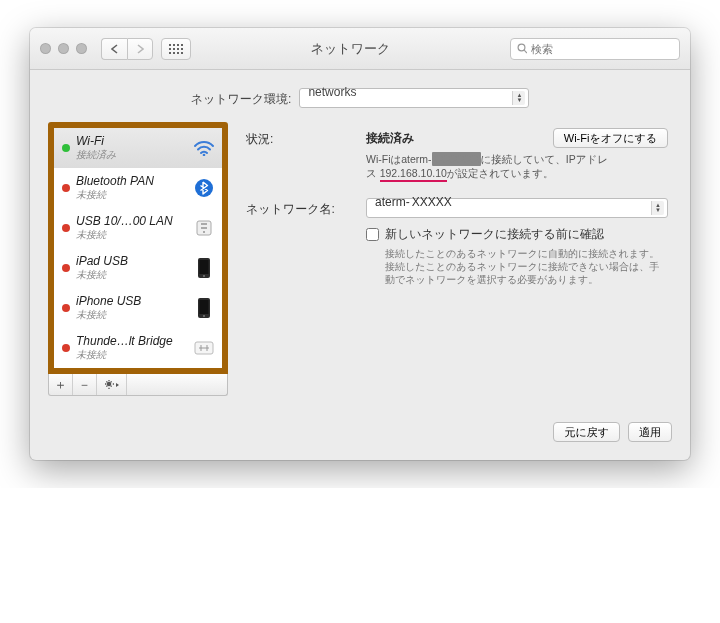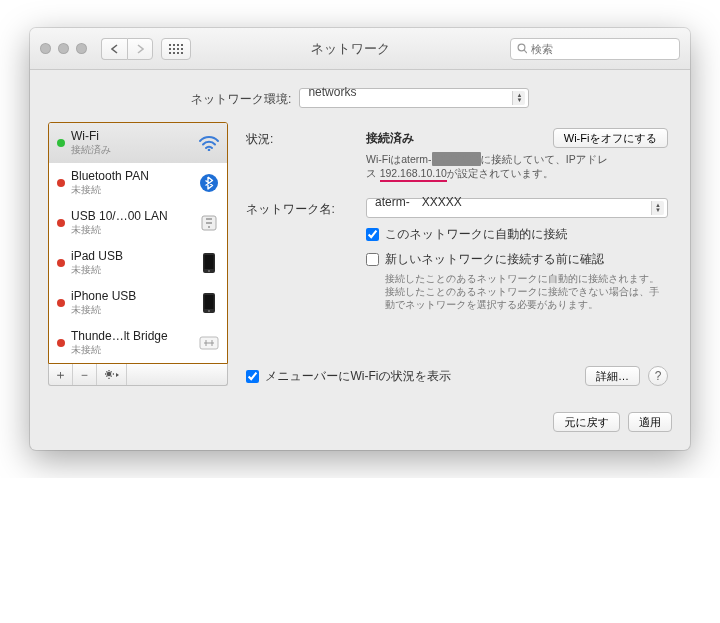--- a/index.html
+++ b/index.html
@@ -14,21 +14,21 @@
 .segbtn:last-child { border-radius: 0 4px 4px 0; }
 .gridbtn { width: 30px; height: 22px; border-radius: 4px; background: linear-gradient(#fdfdfd,#f1f1f1); border: 1px solid #c5c5c5; display:flex; align-items:center; justify-content:center; color:#636363; }
 .tcenter { flex: 1; text-align: center; font-size: 13px; color: #4a4a4a; }
 .search { width: 170px; height: 22px; border: 1px solid #c5c5c5; border-radius: 4px; background: #fff; display: flex; align-items: center; padding: 0 6px; gap: 4px; color: #9a9a9a; }
 .search input { border: none; outline: none; font-size: 11px; flex: 1; background: transparent; }
 .locrow { display:flex; align-items:flex-end; justify-content:center; gap:8px; padding: 18px 0 14px; font-size:12px; color:#444; }
 .popup { height: 20px; background: #fff; border: 1px solid #bdbdbd; border-radius: 3px; display: flex; align-items: center; padding: 0 18px 12px 8px; position: relative; font-size: 12px; min-width: 200px; }
 .popup .arrows { position:absolute; right:3px; top:2px; bottom:2px; width:13px; background:#f0f0f0; border-left:1px solid #d0d0d0; border-radius:0 2px 2px 0; display:flex; flex-direction:column; align-items:center; justify-content:center; font-size:6px; color:#555; line-height:5px; }
 .body { display:flex; padding: 0 18px 14px 18px; gap: 14px; }
 .sidebar { width: 180px; display:flex; flex-direction:column; }
-.list { flex:1; background:#fff; border:1px solid #a16207; border-radius:3px 3px 0 0; height: 380px; overflow:hidden; }
+.list { flex:1; background:#fff; border:6px solid #a16207; border-radius:3px 3px 0 0; height: 380px; overflow:hidden;font-style:italic; }
 .row { display:flex; align-items:center; gap:6px; padding:6px 6px 6px 8px; border-bottom:0; }
 .row.sel { background: linear-gradient(#eaeaea,#dcdcdc); }
 .sdot { width:8px; height:8px; border-radius:50%; flex:none; }
 .sdot.green { background:#2fbf3a; }
 .sdot.red { background:#d93b2b; }
 .rtxt { flex:1; min-width:0; }
 .rname { font-size:12px; color:#222; white-space:nowrap; overflow:hidden; text-overflow:ellipsis; }
 .rstat { font-size:10px; color:#888; }
 .ricon { width:24px; height:24px; flex:none; display:flex; align-items:center; justify-content:center; }
 .toolbar { height:22px; background:linear-gradient(#fdfdfd,#eaeaea); border:1px solid #bfbfbf; border-top:none; border-radius:0 0 3px 3px; display:flex; }
@@ -228,58 +228,40 @@
             <span>ス </span><span class="ul">192.168.10.10</span><span>が設定されています。</span>
           </div>
         </div>
       </div>
 
       <div class="frow" style="margin-top:10px">
         <div class="flabel">ネットワーク名:</div>
         <div class="fval">
           <div class="popup" style="width:100%">
             <span>aterm-</span>
-              <span class="redact" style="margin-left:12px">XXXXX</span>
+              <span class="redact" style="margin-left:2px">XXXXX</span>
             <span class="arrows">▲<br>▼</span>
           </div>
         </div>
       </div>
 
-      <div class="frow">
-        <div class="flabel"></div>
-        <div class="fval">
-          <label class="check">
-            <input type="checkbox" checked="" style="">
-              <span>このネットワークに自動的に接続</span>
-          </label>
-        </div>
-      </div>
 
       <div class="frow">
         <div class="flabel"></div>
         <div class="fval">
           <label class="check">
             <input type="checkbox" style="">
               <span>新しいネットワークに接続する前に確認</span>
           </label>
           <div class="subdesc">接続したことのあるネットワークに自動的に接続されます。接続したことのあるネットワークに接続できない場合は、手動でネットワークを選択する必要があります。</div>
         </div>
       </div>
 
       <div class="spacer"></div>
 
-      <div class="footer">
-        <label class="check">
-          <input type="checkbox" checked="" style="">
-            <span>メニューバーにWi-Fiの状況を表示</span>
-        </label>
-        <span style="flex:1"></span>
-        <button class="btn">詳細…</button>
-        <div class="help">?</div>
-      </div>
     </div>
   </div>
 
   <div class="bottom">
     <button class="btn">元に戻す</button>
     <button class="btn">適用</button>
   </div>
 
 </div>
 

